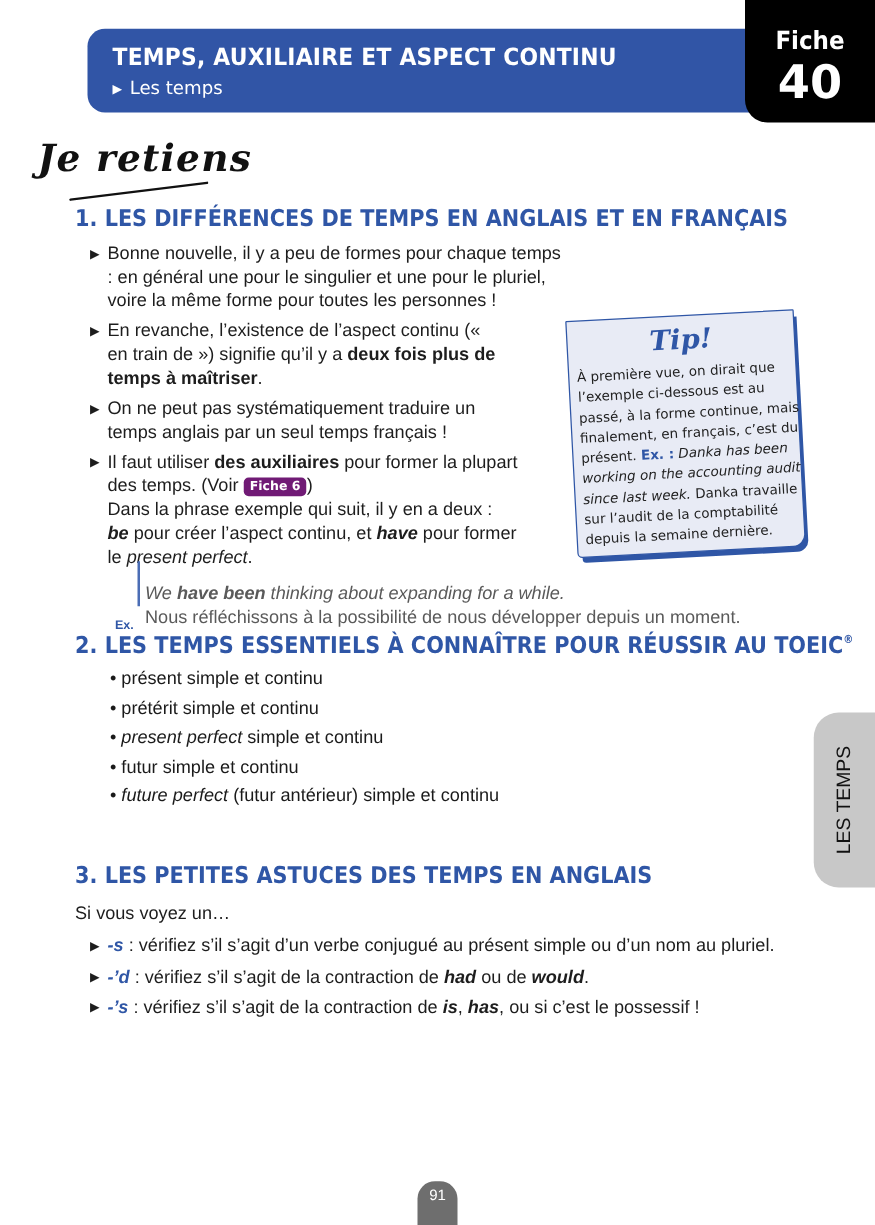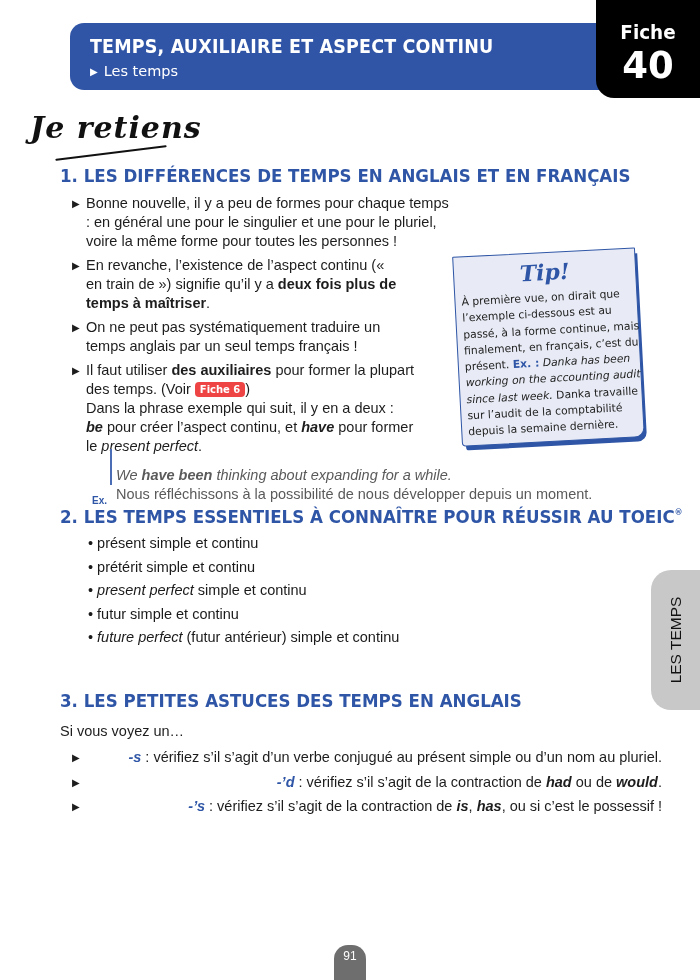--- a/index.html
+++ b/index.html
@@ -51,21 +51,21 @@
   }
   .h2 sup { font-size: 9px; vertical-align: 8px; }
 
   
   .txt { font-size: 14.5px; line-height: 19px; color: #1d1d1d; }
   .bullet { position: absolute; left: 72px; width: 380px; }
   .bullet .arrow { position: absolute; left: 0; top: 0; font-size: 10px; color: #1d1d1d; line-height: 19px; }
   .bullet .body { padding-left: 14px; }
 
   .fiche-tag {
-    display: inline-block; background: #ef4444; color: #fff; font-weight: bold;
+    display: inline-block; background: #701a75; color: #fff; font-weight: bold;
     font-family: "DejaVu Sans", sans-serif; font-size: 10px; line-height: 13px;
     padding: 1px 5px; border-radius: 4px; vertical-align: 1px;
   }
 
   .ex-block { position: absolute; left: 88px; top: 447px; }
   .ex-label { position: absolute; left: 4px; top: 0; font-weight: bold; color: #2f56a6; font-size: 10px; line-height: 19px; margin-top: 44px; }
   .ex-bar { position: absolute; left: 22px; top: 2px; width: 2px; height: 36px; background: #4a6db5; }
   .ex-text { position: absolute; left: 28px; top: 0; width: 560px; color: #5a5a5a; font-size: 14.5px; line-height: 19px; white-space: nowrap; margin-top: 19px; }
 
   
@@ -90,21 +90,21 @@
   
   .dot-list { position: absolute; left: 88px; top: 534px; }
   .dot-item { height: 23.5px; font-size: 14.5px; line-height: 19px; white-space: nowrap; }
   .dot-item .dot { margin-right: 4px; }
 
   
   .intro3 { position: absolute; left: 60px; top: 722px; }
   .tips3 { position: absolute; left: 72px; top: 748px; width: 590px; }
   .tip3-item { position: relative; height: 24.5px; white-space: nowrap; }
   .tip3-item .arrow { position: absolute; left: 0; top: 0; font-size: 10px; line-height: 19px; }
-  .tip3-item .body { padding-left: 26px; text-align: right; }
+  .tip3-item .body { padding-left: 14px; }
   .blue-i { color: #2f56a6; font-style: italic; font-weight: bold; }
 
   
   .side-tab {
     position: absolute; left: 651px; top: 570px; width: 49px; height: 140px;
     background: #c8c8c8; border-radius: 20px 0 0 20px;
   }
   .side-tab-label {
     position: absolute; left: 50%; top: 50%;
     transform: translate(-50%, -50%) rotate(-90deg);

